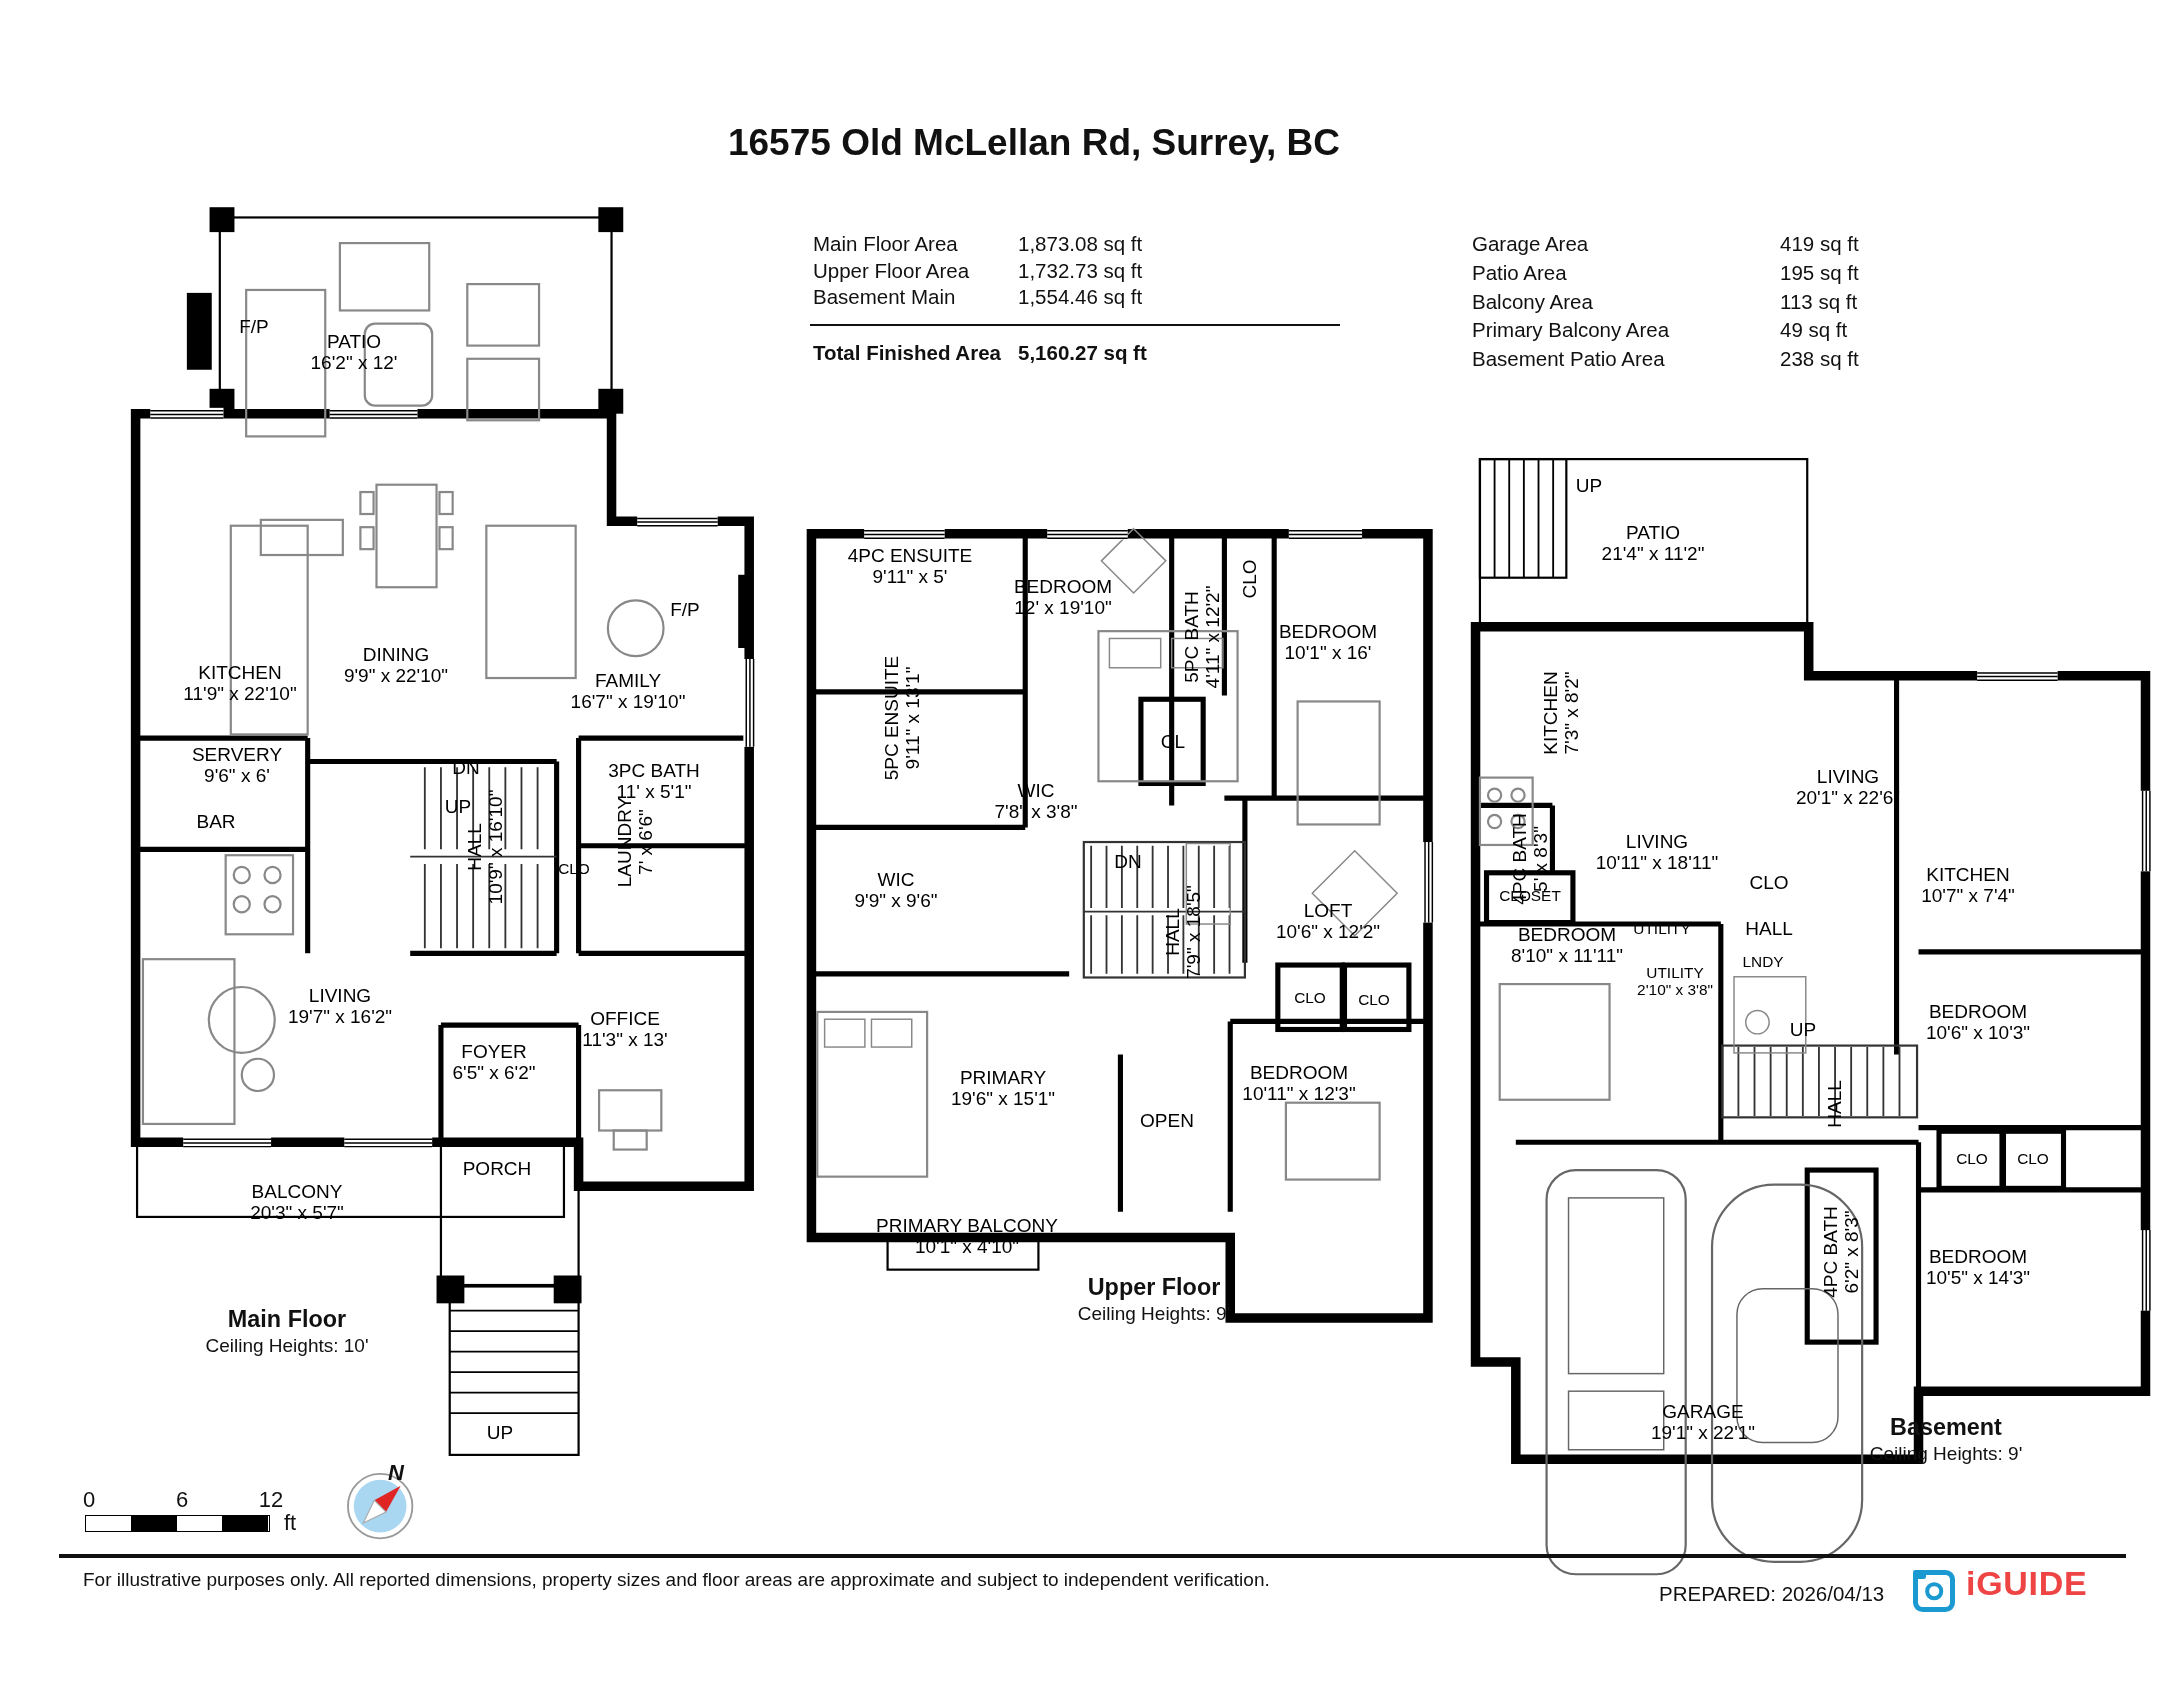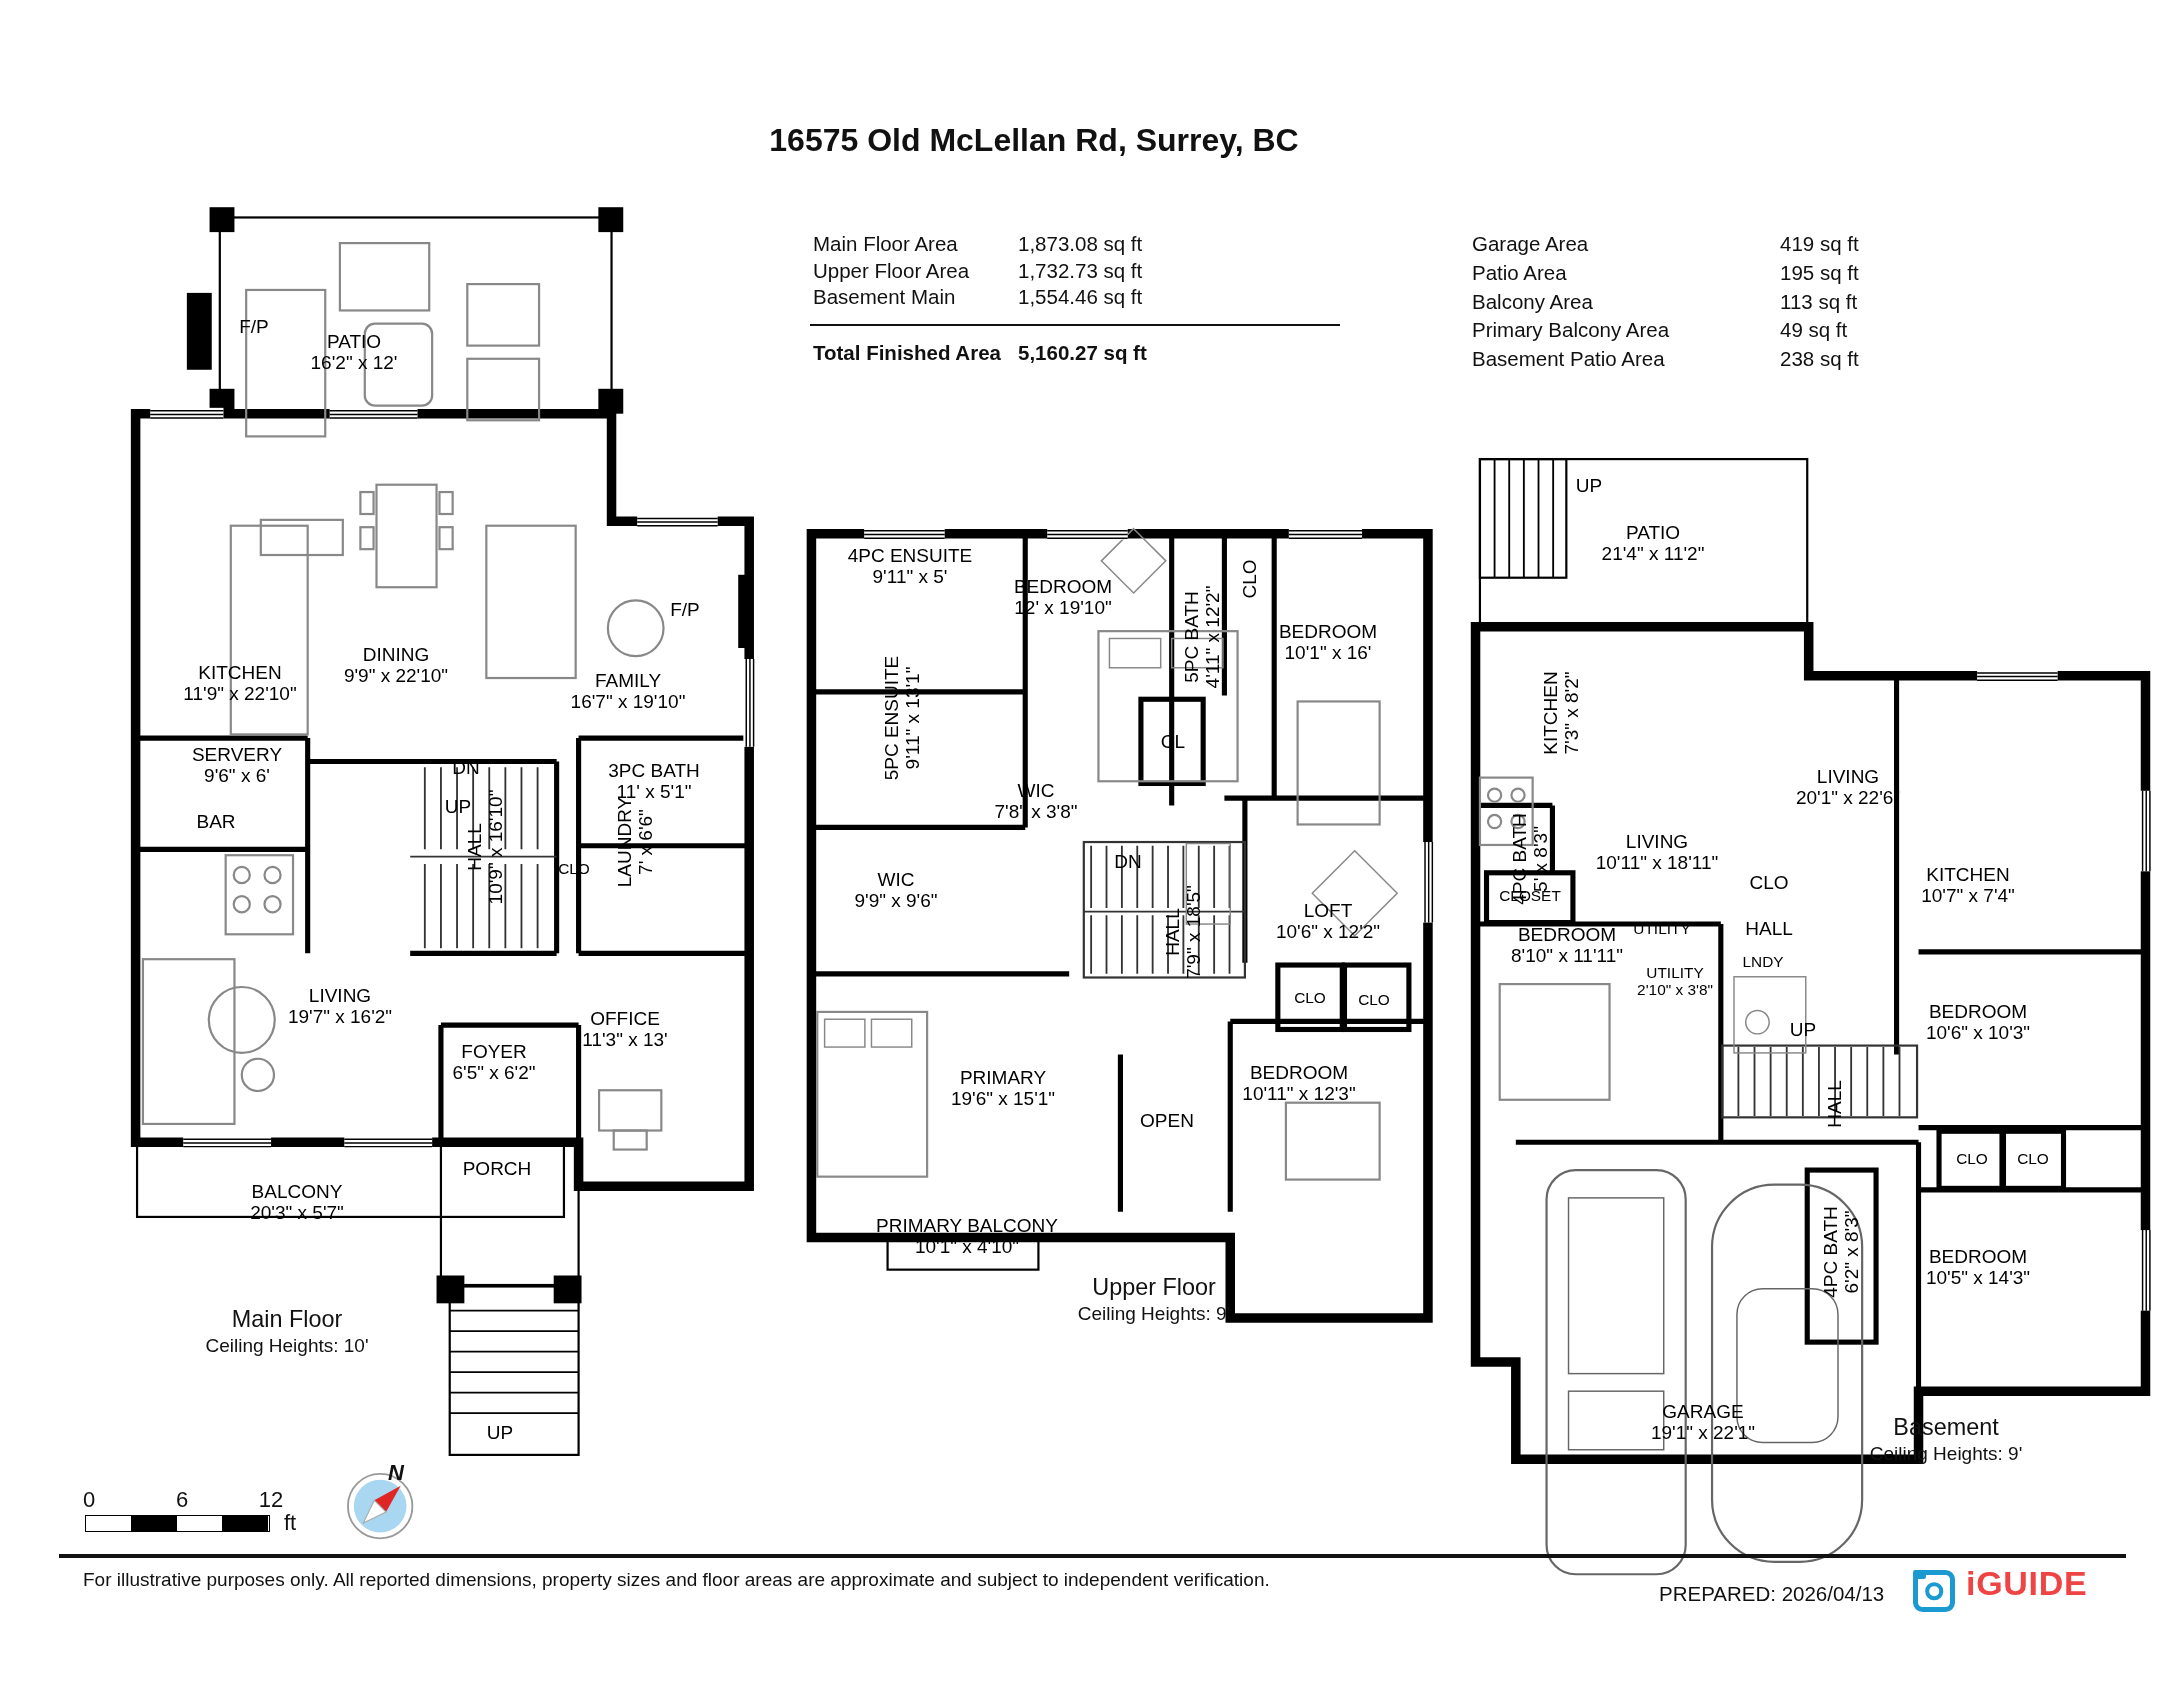--- a/index.html
+++ b/index.html
@@ -1,33 +1,33 @@
 <!DOCTYPE html>
 <html style="font-size:11.7px"><head>
 <meta charset="utf-8">
 <style>
   html,body{margin:0;padding:0;background:#fff;}
   .page{position:relative;width:2183px;height:1687px;background:#fff;overflow:hidden;
         font-family:"Liberation Sans",sans-serif;color:#111;}
   .title{position:absolute;left:1034px;top:122px;transform:translateX(-50%);
-         font-size:32px;font-weight:bold;white-space:nowrap;letter-spacing:0;}
+         font-size:37px;font-weight:bold;white-space:nowrap;letter-spacing:0;}
   
   .arow{position:absolute;font-size:20.5px;white-space:nowrap;line-height:25px;}
   .arow .av{position:absolute;left:205px;top:0;}
   .arow-r .av{left:308px;}
   .arow-total{font-weight:bold;}
   .tdiv{position:absolute;left:810px;top:324px;width:530px;height:2.2px;background:#111;}
   
   .rm{position:absolute;transform:translate(-50%,-50%);text-align:center;font-size:19px;
       line-height:1.12;white-space:nowrap;color:#000;}
   .rm .d{display:block;}
   .rm.v{transform:translate(-50%,-50%) rotate(-90deg);}
   .rm.sm{font-size:15.4px;}
   .cap{position:absolute;transform:translateX(-50%);text-align:center;line-height:1.3;}
-  .cap .cb{font-size:23.4px;font-weight:normal;}
+  .cap .cb{font-size:23.4px;font-weight:bold;}
   .cap .cs{font-size:19px;}
   
   .tick{position:absolute;font-size:22px;transform:translateX(-50%);}
   .sbar{position:absolute;left:85px;top:1515px;width:183px;height:14.6px;border:1.5px solid #000;
         display:flex;box-sizing:content-box;}
   .sbar i{display:block;height:100%;}
   .ftu{position:absolute;left:284px;top:1510px;font-size:22px;}
   .north{position:absolute;left:396px;top:1460px;transform:translateX(-50%);
          font-size:22px;font-style:italic;font-weight:bold;}
   

